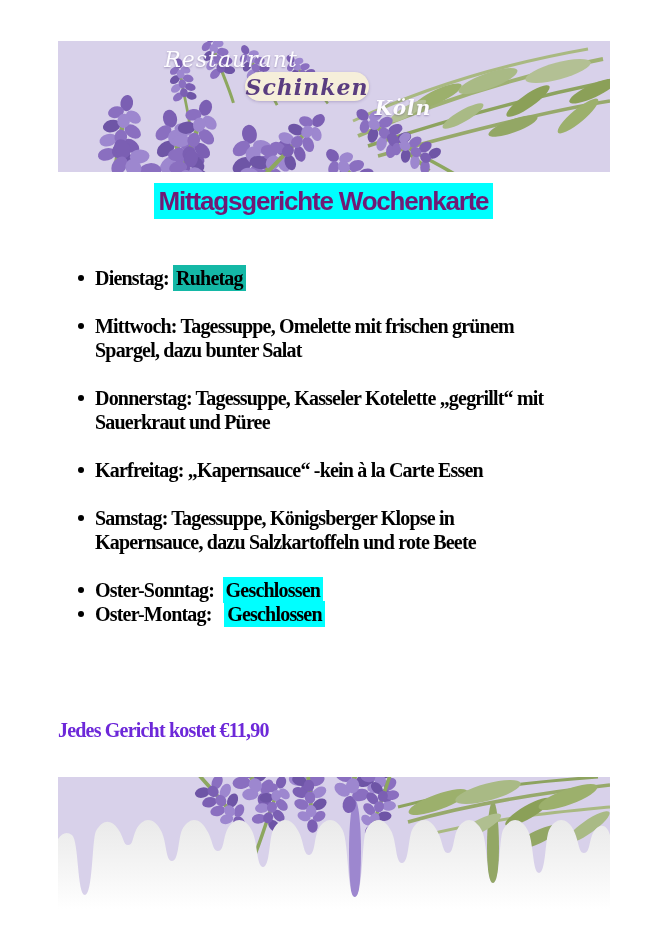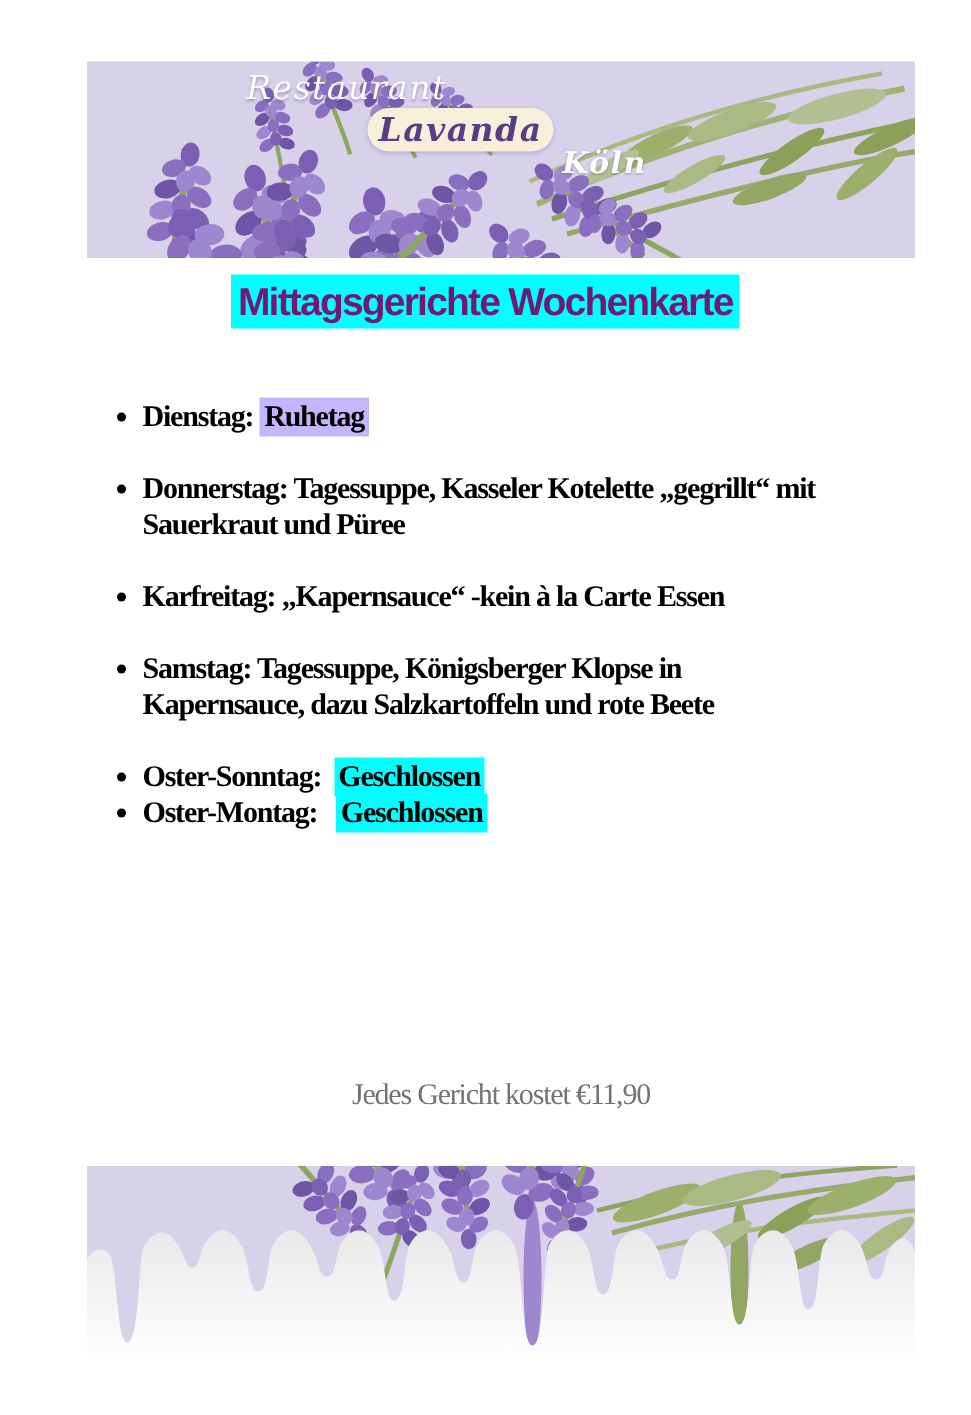--- a/index.html
+++ b/index.html
@@ -64,22 +64,22 @@
   }
   .menu li.no-gap{margin-bottom:0;}
   .menu li::before{
     content:"";position:absolute;left:-17px;top:9px;
     width:6px;height:6px;border-radius:50%;background:#000;
   }
   .menu mark{color:#000;padding:2px 3px;}
   
   .price{
     position:absolute;left:58px;top:718px;width:552px;
-    text-align:center;line-height:24px;
-    font-weight:normal;font-size:20px;letter-spacing:-0.8px;color:#737373;
+    text-align:left;line-height:24px;
+    font-weight:bold;font-size:20px;letter-spacing:-0.8px;color:#6d28d9;
   }
 </style>
 </head>
 <body>
 
 <div class="page">
 
   <div class="banner top">
     <svg width="552" height="131" viewBox="0 0 552 131">
       <defs>
@@ -129,31 +129,32 @@
       <use href="#sprig" transform="translate(60,100) scale(2.2) rotate(-30)"></use>
       <use href="#sprig" transform="translate(135,110) scale(2) rotate(15)"></use>
       <use href="#sprig" transform="translate(230,100) scale(1.9) rotate(35)"></use>
       <use href="#sprig" transform="translate(265,75) scale(1.6) rotate(45)"></use>
       <use href="#sprig" transform="translate(300,70) scale(1.5) rotate(-50)"></use>
       <use href="#sprig" transform="translate(330,95) scale(1.4) rotate(-60)"></use>
       <use href="#sprig" transform="translate(270,110) scale(1.6) rotate(-45)"></use>
     </svg>
     <div class="script restaurant">Restaurant</div>
     <div class="brand-pill">
-      <span>Lavanda</span>
+      <span>Schinken</span>
     </div>
     <div class="script koeln">Köln</div>
   </div>
 
   <div class="title">
     <mark>Mittagsgerichte Wochenkarte</mark>
   </div>
 
   <ul class="menu" id="menu-list">
-      <li>Dienstag: <mark style="background: #c4b5fd;">Ruhetag</mark></li>
+      <li>Dienstag: <mark style="background: #14b8a6;">Ruhetag</mark></li>
+      <li>Mittwoch: Tagessuppe, Omelette mit frischen grünem<br>Spargel, dazu bunter Salat</li>
       <li>Donnerstag: Tagessuppe, Kasseler Kotelette „gegrillt“ mit<br>Sauerkraut und Püree</li>
       <li>Karfreitag: „Kapernsauce“ -kein à la Carte Essen</li>
       <li>Samstag: Tagessuppe, Königsberger Klopse in<br>Kapernsauce, dazu Salzkartoffeln und rote Beete</li>
       <li class="no-gap">Oster-Sonntag:  <mark style="background: rgb(0, 255, 255);">Geschlossen</mark></li>
       <li>Oster-Montag:   <mark style="background: rgb(0, 255, 255);">Geschlossen</mark></li>
     </ul>
 
   <div class="price">Jedes Gericht kostet €11,90</div>
 
   <div class="banner bottom">

